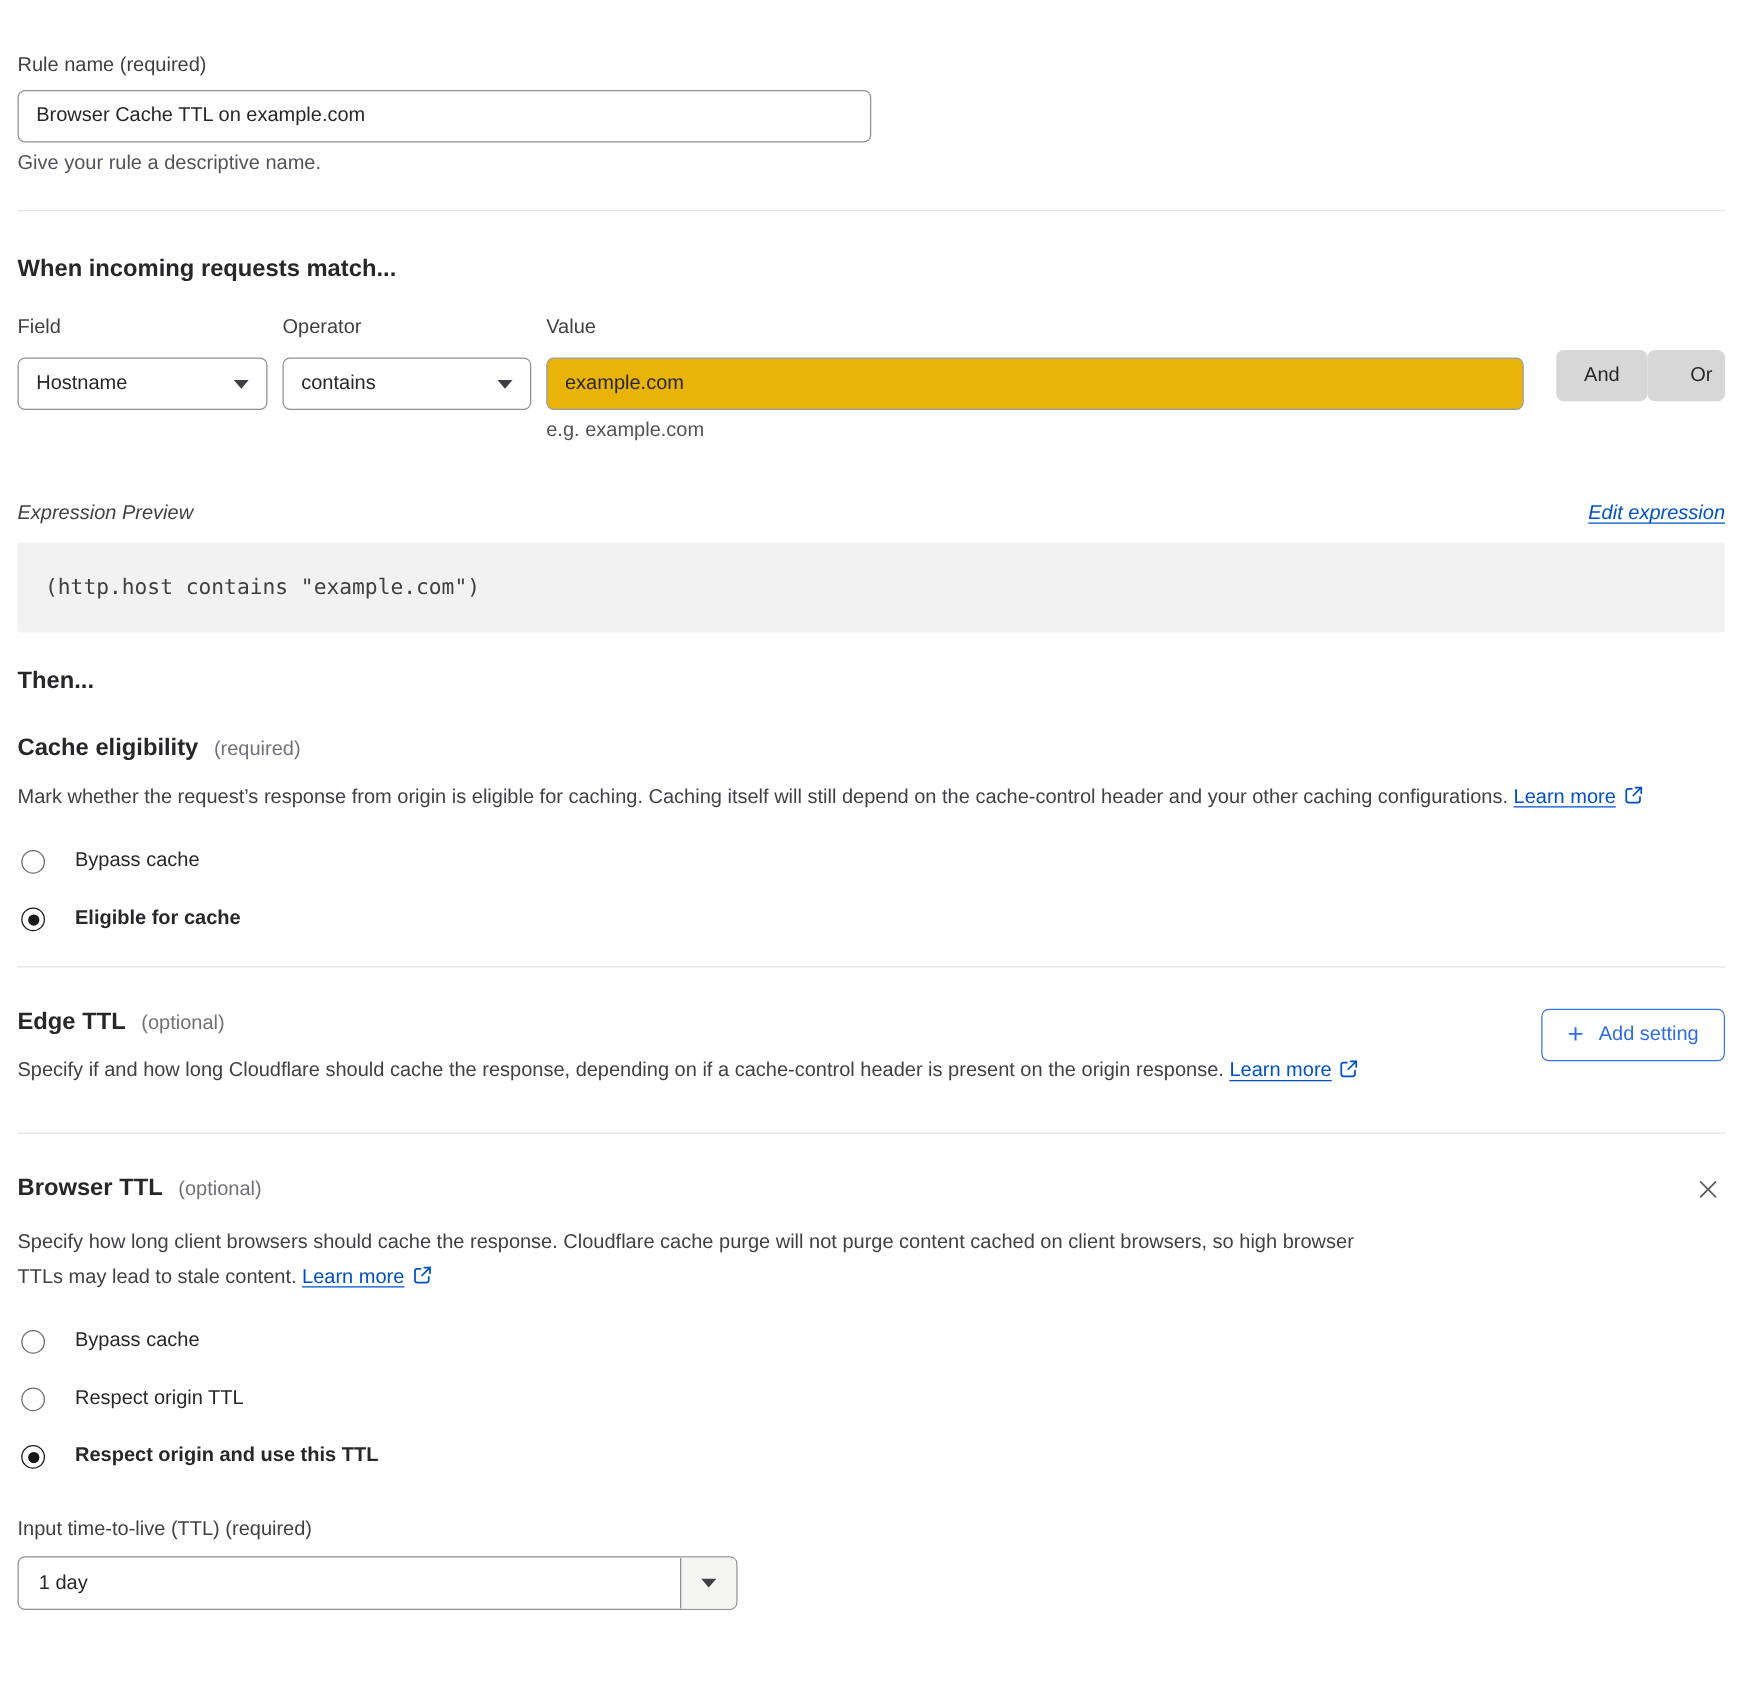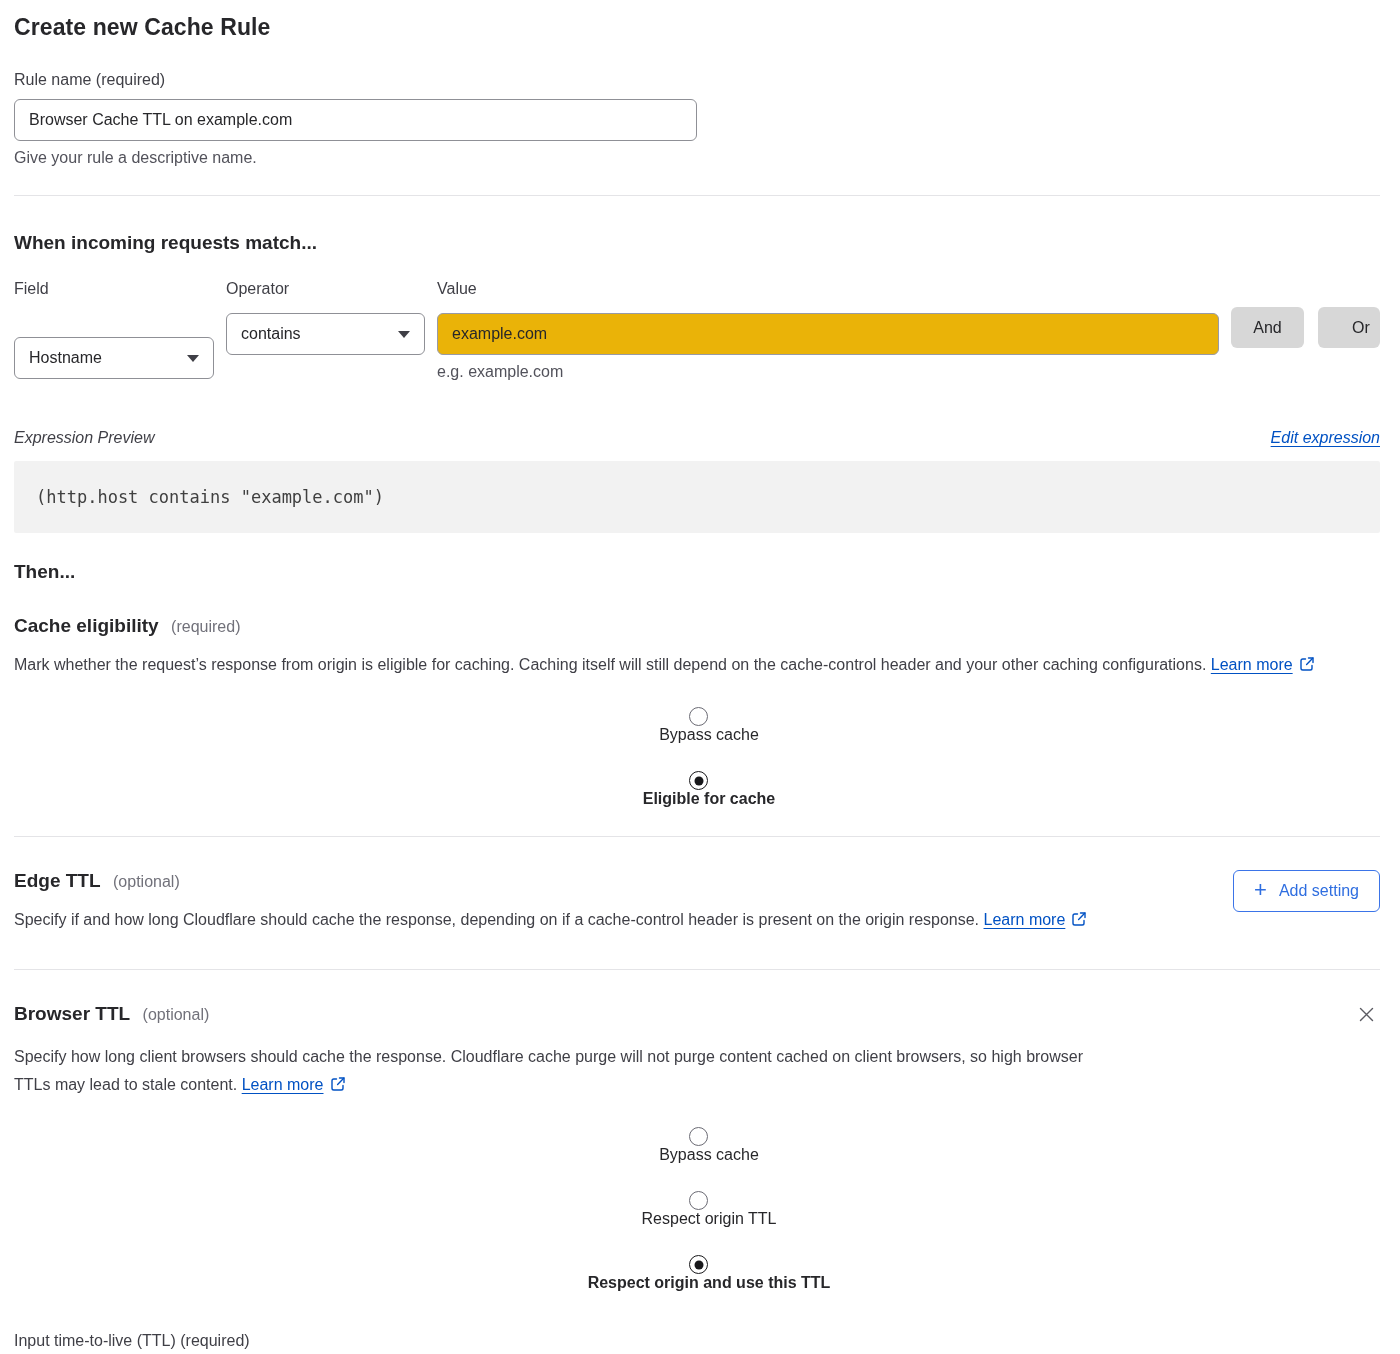--- a/index.html
+++ b/index.html
@@ -31,21 +31,21 @@
     outline: none;
   }
   .rule-name-input { width: 683px; display: block; }
 
   .divider { border: none; border-top: 1px solid #e4e4e7; margin: 28px 0 0 0; }
 
   
   .match-heading { margin-top: 36px; }
   .match-grid { display: flex; align-items: flex-start; margin-top: 26px; gap: 12px; }
   .match-col { display: flex; flex-direction: column; }
-  .col-field { width: 200px; gap: 24px; }
+  .col-field { width: 200px; }
   .col-operator { width: 199px; }
   .col-value { width: 782px; }
   .match-col .field-label { margin-bottom: 15px; }
 
   .select-box {
     height: 42px;
     border: 1px solid #8f9096;
     border-radius: 6px;
     background: #fff;
     display: flex;
@@ -59,21 +59,21 @@
   .caret-down {
     width: 0; height: 0;
     border-left: 6px solid transparent;
     border-right: 6px solid transparent;
     border-top: 7px solid #3f3f46;
   }
   .value-input {
     background: #eab308;
     border: 1px solid #989aa6;
   }
-  .andor { display: flex; gap: 14px; margin-left: auto; padding-top: 27px; }
+  .andor { display: flex; gap: 0; margin-left: auto; padding-top: 27px; }
   .btn-gray {
     background: #d7d7d7;
     border: none;
     border-radius: 6px;
     color: #27272a;
     font-size: 16px;
     font-family: "Liberation Sans", sans-serif;
     height: 41px;
     cursor: pointer;
   }
@@ -106,21 +106,21 @@
   .section-title-row { display: flex; align-items: flex-start; justify-content: space-between; }
   .section-title { font-size: 19px; font-weight: 700; color: #27272a; display: inline; }
   .muted-tag { font-size: 16px; font-weight: 400; color: #71717a; margin-left: 8px; }
   .section-desc { font-size: 16px; line-height: 28px; color: #3f3f46; margin-top: 14px; }
   .ext-icon { display: inline-block; vertical-align: -2px; margin-left: 6px; }
 
   .cache-elig { margin-top: 32px; }
 
   
   .radio-group { margin-top: 26px; }
-  .radio-row { display: flex; align-items: center; margin-bottom: 27px; cursor: pointer; flex-direction: column; }
+  .radio-row { display: flex; align-items: flex-start; margin-bottom: 27px; cursor: pointer; }
   .radio-row:last-child { margin-bottom: 0; }
   .radio-circle {
     width: 19px; height: 19px;
     border-radius: 50%;
     border: 1px solid #6b6b74;
     background: #fff;
     flex: 0 0 auto;
     margin-left: 3px;
     position: relative;
   }
@@ -192,21 +192,20 @@
     display: flex;
     align-items: center;
     justify-content: center;
   }
 </style>
 </head>
 <body>
 
 <div class="container">
 
-  <h1>Create new Cache Rule</h1>
 
   <div style="margin-top:30px;">
     <div class="field-label">Rule name (required)</div>
     <input class="text-input rule-name-input" type="text" value="Browser Cache TTL on example.com" style="">
     <div class="help-text">Give your rule a descriptive name.</div>
   </div>
 
   <hr class="divider">
 
   <h2 class="match-heading">When incoming requests match...</h2>

